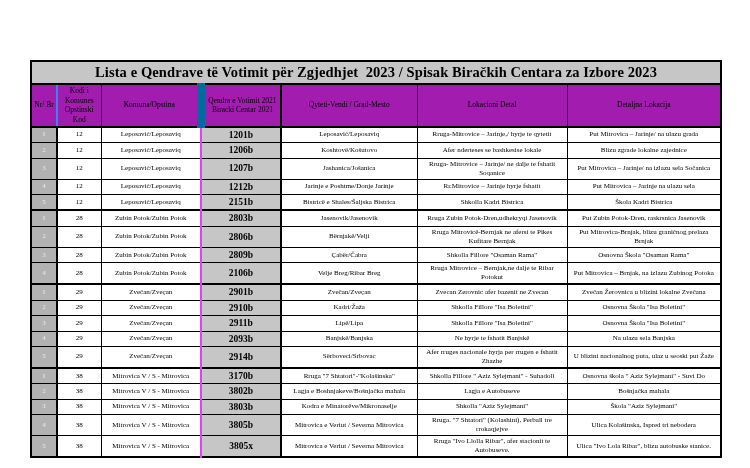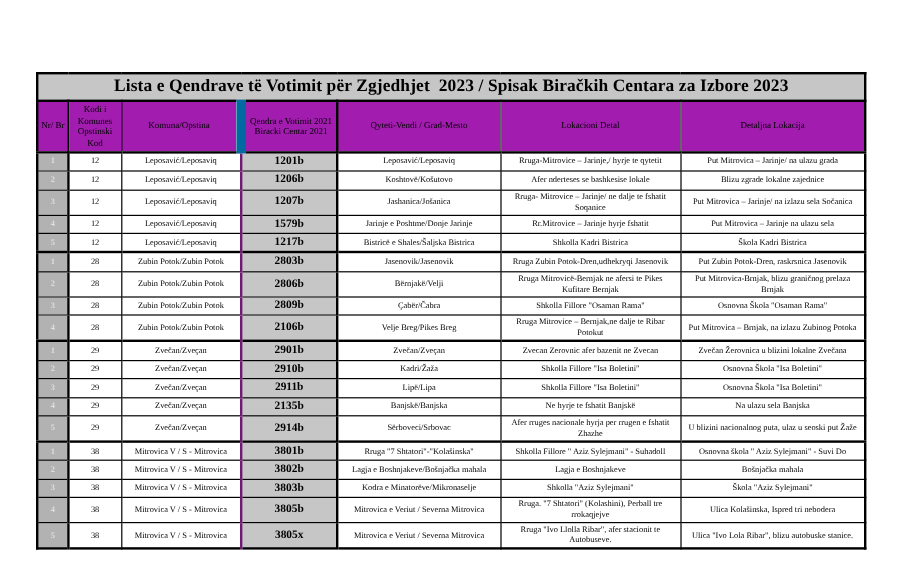--- a/index.html
+++ b/index.html
@@ -38,32 +38,32 @@
   }
   th {
     background:#a21caf;
     font-weight:normal;
     font-size:7.5px;
     height:38px;
     white-space:pre-line;
     border-bottom:2px solid #000;
   }
   th.col-qendra { border-left:8px solid #0369a1; border-right:2px solid #000; }
-  th.col-nr { border-right:2px solid #000000; }
+  th.col-nr { border-right:2px solid #3b82f6; }
   td.nr {
     background:#b2b2b2;
     color:#dedede;
     font-weight:bold;
     border-right:2px solid #000;
   }
   td.vc {
     background:#c6c6c6;
     font-weight:bold;
     font-size:9.5px;
-    border-left:2px solid #701a75;
+    border-left:2px solid #d946ef;
     border-right:2px solid #000;
   }
   tr.group-start td { border-top:2px solid #000; }
   tr { height:11px; }
 </style>
 </head>
 <body>
 
 <div class="sheet">
 <table>
@@ -117,30 +117,30 @@
       <td>Leposavić/Leposaviq</td>
       <td class="vc">1207b</td>
       <td>Jashanica/Jošanica</td>
       <td>Rruga- Mitrovice – Jarinje/ ne dalje te fshatit Soqanice</td>
       <td>Put Mitrovica – Jarinje/ na izlazu sela Sočanica</td>
     </tr>
     <tr>
       <td class="nr">4</td>
       <td>12</td>
       <td>Leposavić/Leposaviq</td>
-      <td class="vc">1579b</td>
+      <td class="vc">1212b</td>
       <td>Jarinje e Poshtme/Donje Jarinje</td>
       <td>Rr.Mitrovice – Jarinje hyrje fshatit</td>
       <td>Put Mitrovica – Jarinje na ulazu sela</td>
     </tr>
     <tr>
       <td class="nr">5</td>
       <td>12</td>
       <td>Leposavić/Leposaviq</td>
-      <td class="vc">1217b</td>
+      <td class="vc">2151b</td>
       <td>Bistricë e Shales/Šaljska Bistrica</td>
       <td>Shkolla Kadri Bistrica</td>
       <td>Škola Kadri Bistrica</td>
     </tr>
     <tr class="group-start">
       <td class="nr">1</td>
       <td>28</td>
       <td>Zubin Potok/Zubin Potok</td>
       <td class="vc">2803b</td>
       <td>Jasenovik/Jasenovik</td>
@@ -163,21 +163,21 @@
       <td class="vc">2809b</td>
       <td>Çabër/Čabra</td>
       <td>Shkolla Fillore "Osaman Rama"</td>
       <td>Osnovna Škola "Osaman Rama"</td>
     </tr>
     <tr>
       <td class="nr">4</td>
       <td>28</td>
       <td>Zubin Potok/Zubin Potok</td>
       <td class="vc">2106b</td>
-      <td>Velje Breg/Pikes Breg</td>
+      <td>Velje Breg/Ribar Breg</td>
       <td>Rruga Mitrovice – Bernjak,ne dalje te Ribar Potokut</td>
       <td>Put Mitrovica – Brnjak, na izlazu Zubinog Potoka</td>
     </tr>
     <tr class="group-start">
       <td class="nr">1</td>
       <td>29</td>
       <td>Zvečan/Zveçan</td>
       <td class="vc">2901b</td>
       <td>Zvečan/Zveçan</td>
       <td>Zvecan Zerovnic afer bazenit ne Zvecan</td>
@@ -198,50 +198,50 @@
       <td>Zvečan/Zveçan</td>
       <td class="vc">2911b</td>
       <td>Lipë/Lipa</td>
       <td>Shkolla Fillore "Isa Boletini"</td>
       <td>Osnovna Škola "Isa Boletini"</td>
     </tr>
     <tr>
       <td class="nr">4</td>
       <td>29</td>
       <td>Zvečan/Zveçan</td>
-      <td class="vc">2135b</td>
+      <td class="vc">2093b</td>
       <td>Banjskë/Banjska</td>
       <td>Ne hyrje te fshatit Banjskë</td>
       <td>Na ulazu sela Banjska</td>
     </tr>
     <tr>
       <td class="nr">5</td>
       <td>29</td>
       <td>Zvečan/Zveçan</td>
       <td class="vc">2914b</td>
       <td>Sërboveci/Srbovac</td>
       <td>Afer rruges nacionale hyrja per rrugen e fshatit Zhazhe</td>
       <td>U blizini nacionalnog puta, ulaz u seoski put Žaže</td>
     </tr>
     <tr class="group-start">
       <td class="nr">1</td>
       <td>38</td>
       <td>Mitrovica V / S - Mitrovica</td>
-      <td class="vc">3801b</td>
+      <td class="vc">3170b</td>
       <td>Rruga "7 Shtatori"-"Kolašinska"</td>
       <td>Shkolla Fillore " Aziz Sylejmani" - Suhadoll</td>
       <td>Osnovna škola " Aziz Sylejmani" - Suvi Do</td>
     </tr>
     <tr>
       <td class="nr">2</td>
       <td>38</td>
       <td>Mitrovica V / S - Mitrovica</td>
       <td class="vc">3802b</td>
       <td>Lagja e Boshnjakeve/Bošnjačka mahala</td>
-      <td>Lagja e Boshnjakeve</td>
+      <td>Lagja e Autobuseve</td>
       <td>Bošnjačka mahala</td>
     </tr>
     <tr>
       <td class="nr">3</td>
       <td>38</td>
       <td>Mitrovica V / S - Mitrovica</td>
       <td class="vc">3803b</td>
       <td>Kodra e Minatorëve/Mikronaselje</td>
       <td>Shkolla "Aziz Sylejmani"</td>
       <td>Škola "Aziz Sylejmani"</td>

